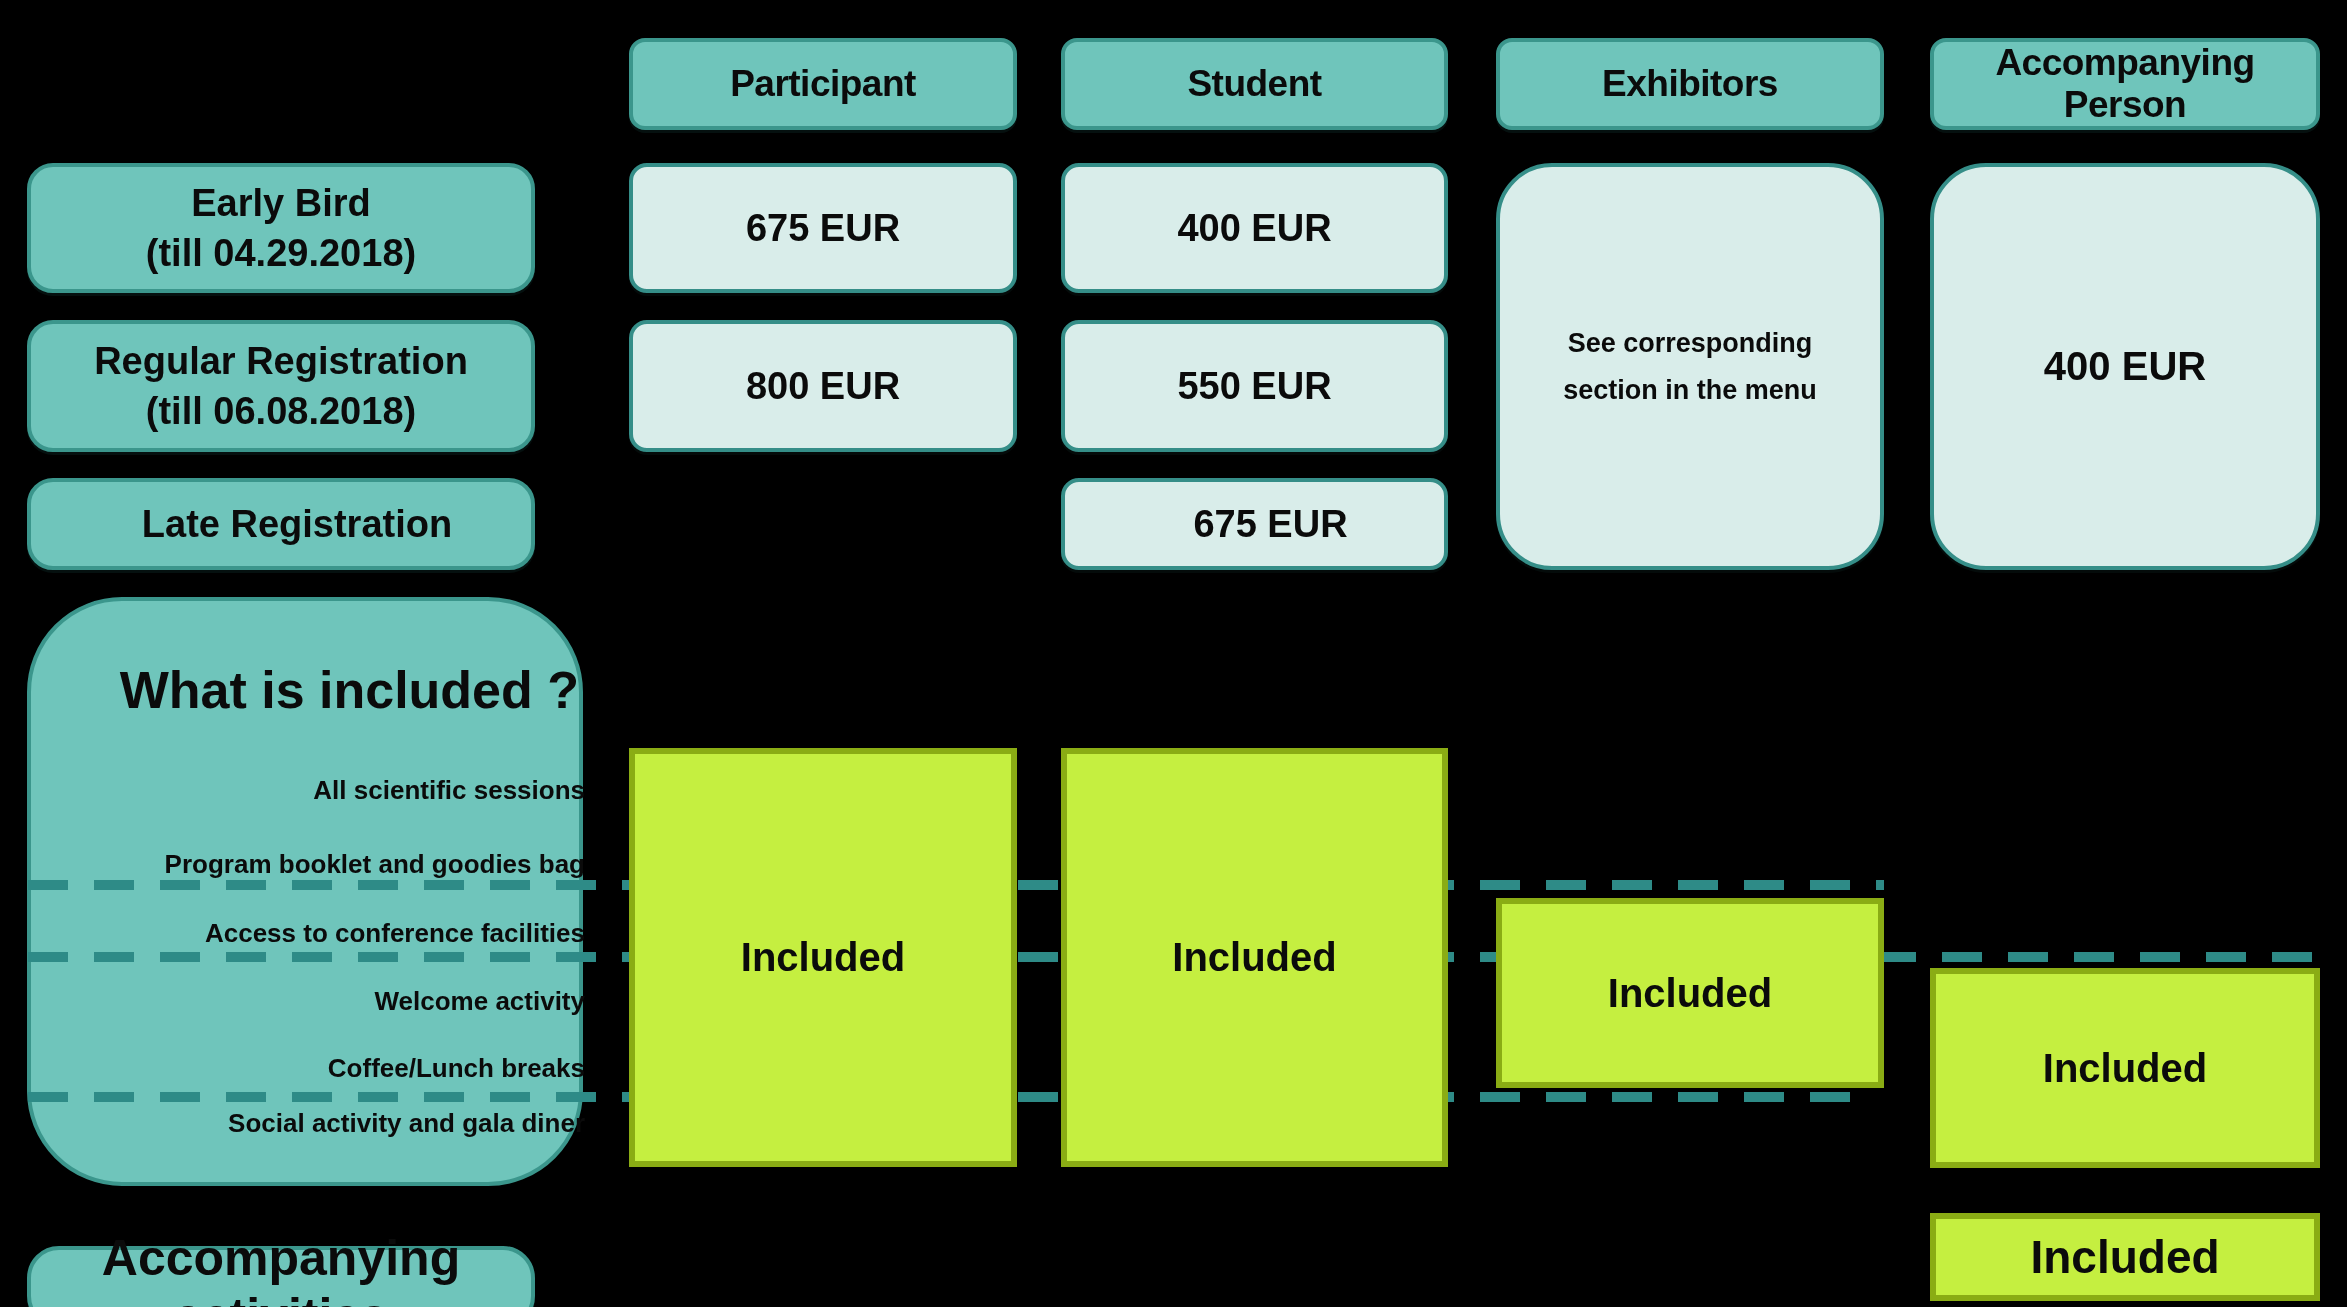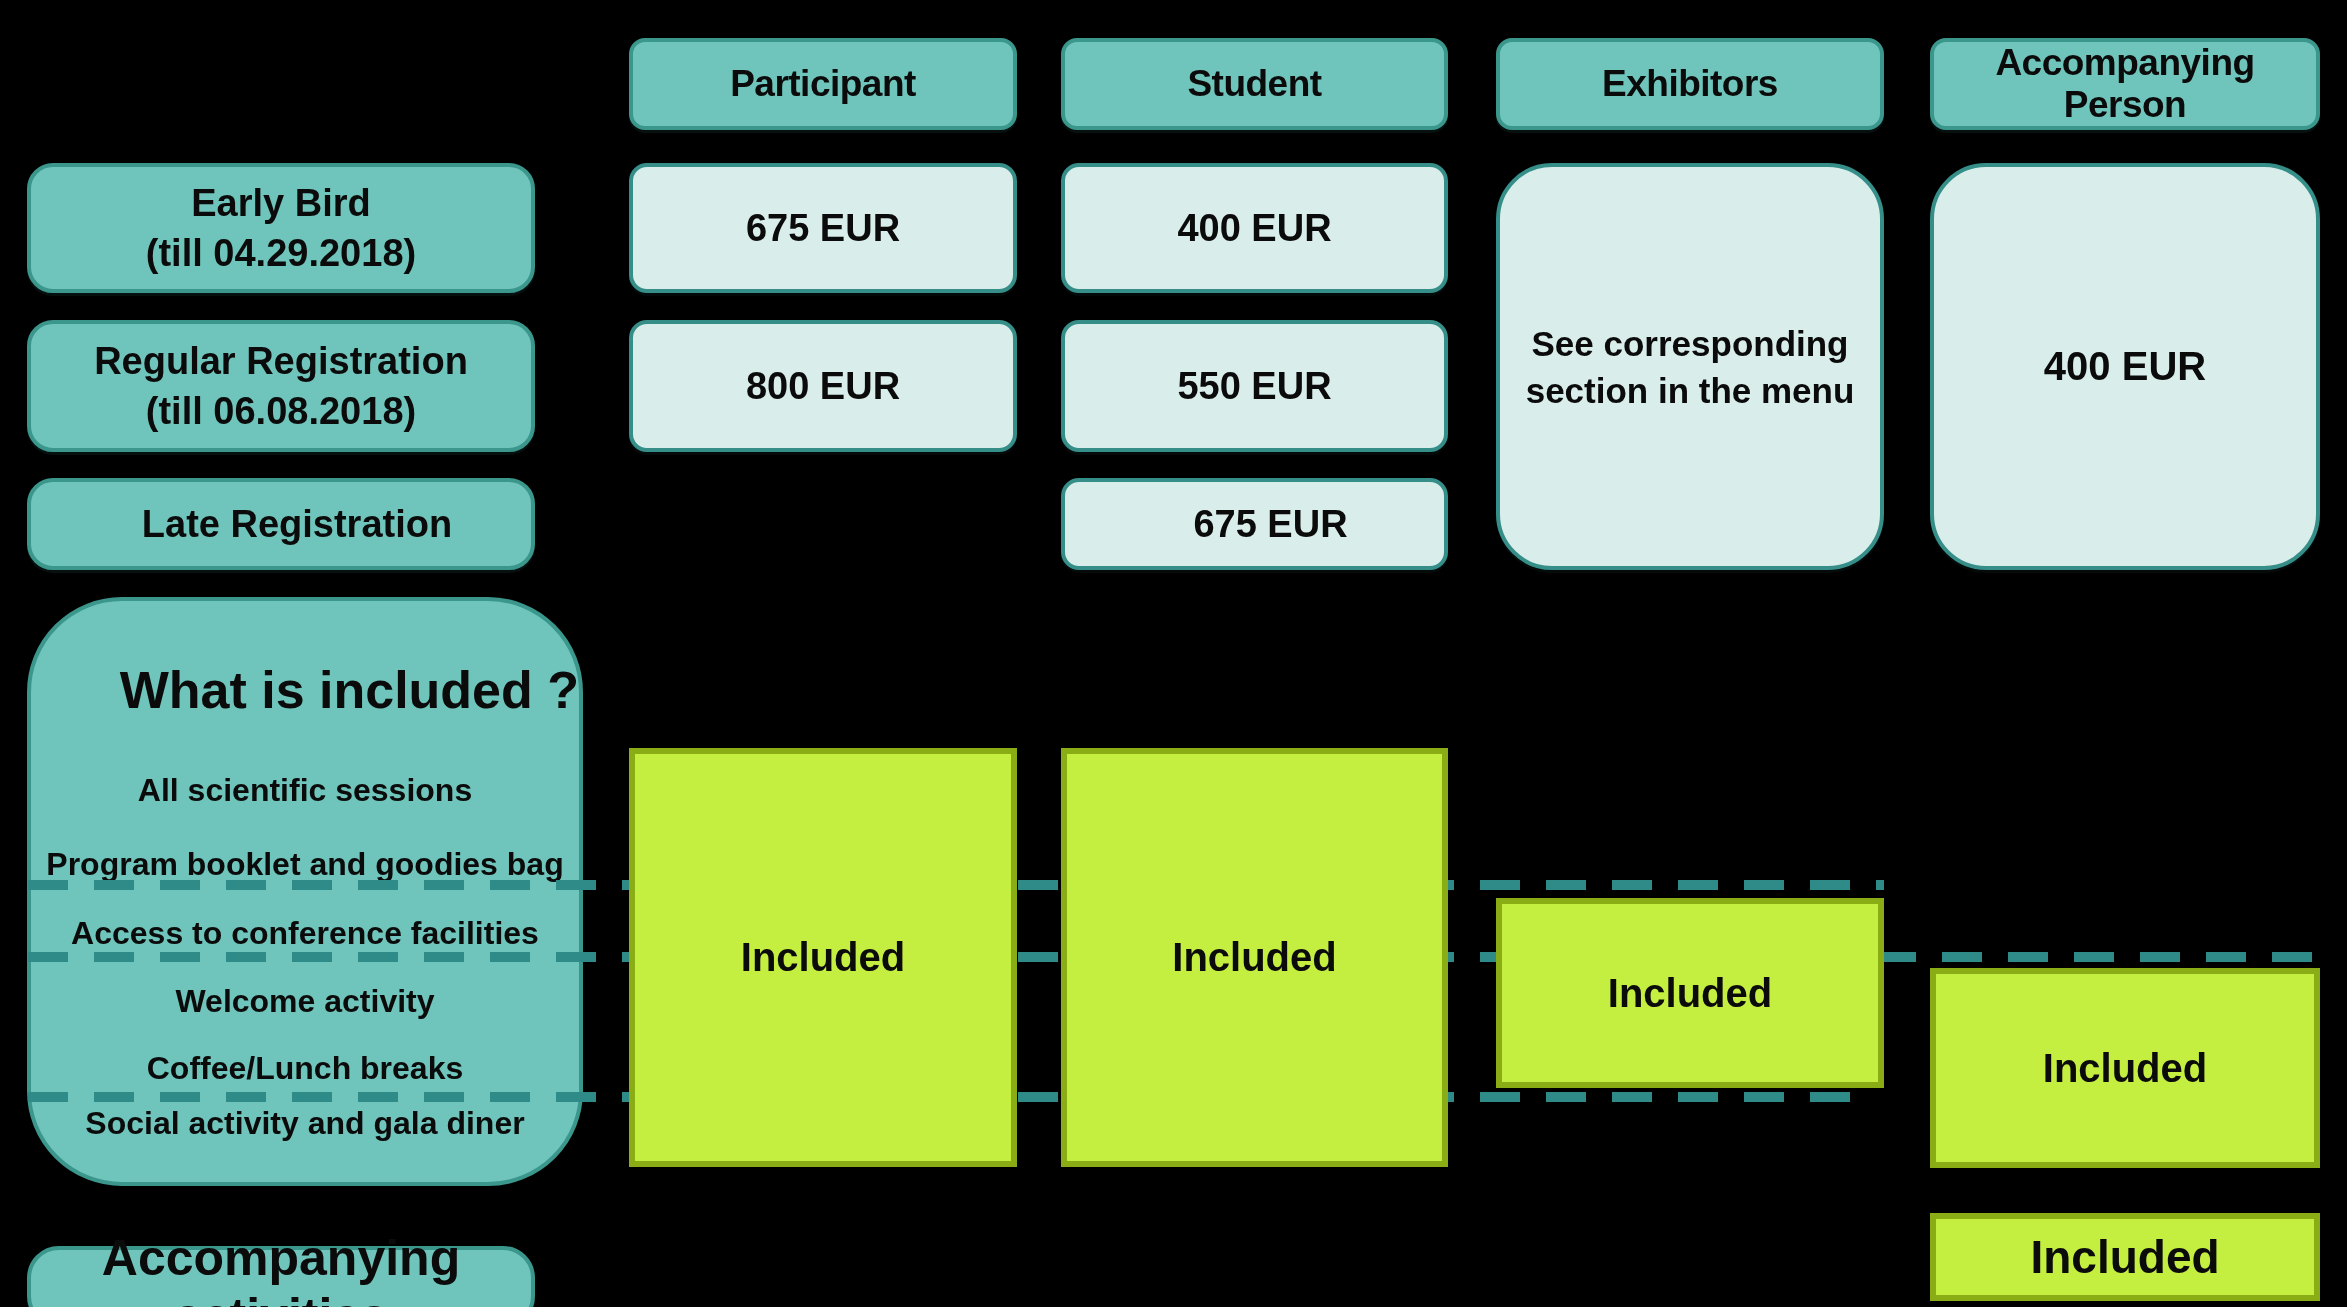--- a/index.html
+++ b/index.html
@@ -34,30 +34,30 @@
   .c3{left:1496px;width:388px;}
   .c4{left:1930px;width:390px;}
   
   .hdr{top:38px;height:92px;border-radius:16px;font-size:37px;letter-spacing:-0.5px;z-index:2;}
   .r1{top:163px;height:130px;}
   .r2{top:320px;height:132px;}
   .r3{top:478px;height:92px;padding-left:32px;}
   .rowlabel{border-radius:26px;font-size:38px;line-height:50px;z-index:2;}
   .price{border-radius:18px;font-size:38px;z-index:2;}
   .tall{top:163px;height:407px;border-radius:56px;z-index:2;}
-  .tall.note{font-size:35px;line-height:47px;}
+  .tall.note{font-size:27px;line-height:47px;}
   .tall.money{font-size:40px;}
   
   .included-panel{
     position:absolute;left:27px;top:597px;width:556px;height:589px;
     background:var(--teal-fill);border:4px solid var(--teal-border);
     border-radius:95px;z-index:1;
   }
   .included-title{position:absolute;left:0;top:57px;width:100%;text-align:right;font-weight:700;font-size:52px;line-height:64px;}
-  .included-item{position:absolute;left:-6px;width:calc(100% + 12px);text-align:center;font-weight:700;font-size:32px;line-height:40px;white-space:nowrap;}
+  .included-item{position:absolute;left:-6px;width:calc(100% + 12px);text-align:right;font-weight:700;font-size:26px;line-height:40px;white-space:nowrap;}
   .i0{top:169px;} .i1{top:243px;} .i2{top:312px;} .i3{top:380px;} .i4{top:447px;} .i5{top:502px;}
   
   .dash{position:absolute;height:10px;z-index:3;
     background:repeating-linear-gradient(90deg,var(--dash) 0 40px,transparent 40px 66px);}
   .dash1{left:28px;top:880px;width:1856px;}
   .dash2{left:28px;top:952px;width:2292px;}
   .dash3{left:28px;top:1092px;width:1848px;}
   
   .g1{top:748px;height:419px;font-size:40px;}
   .g2{top:748px;height:419px;font-size:40px;}

